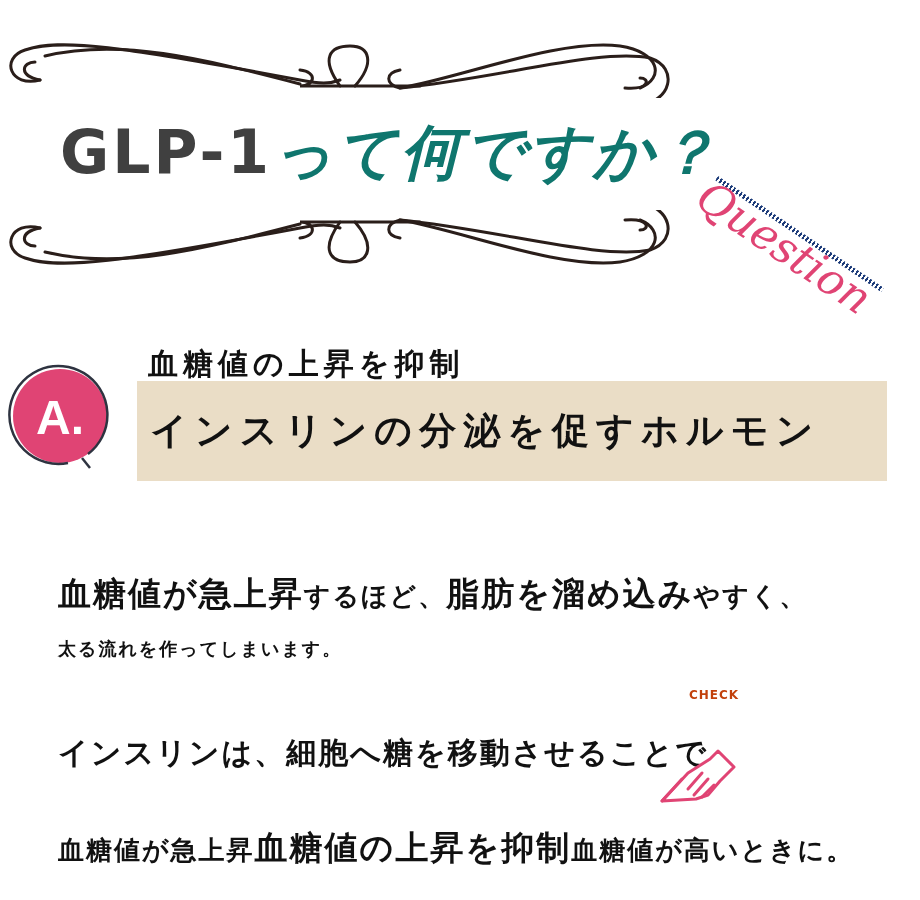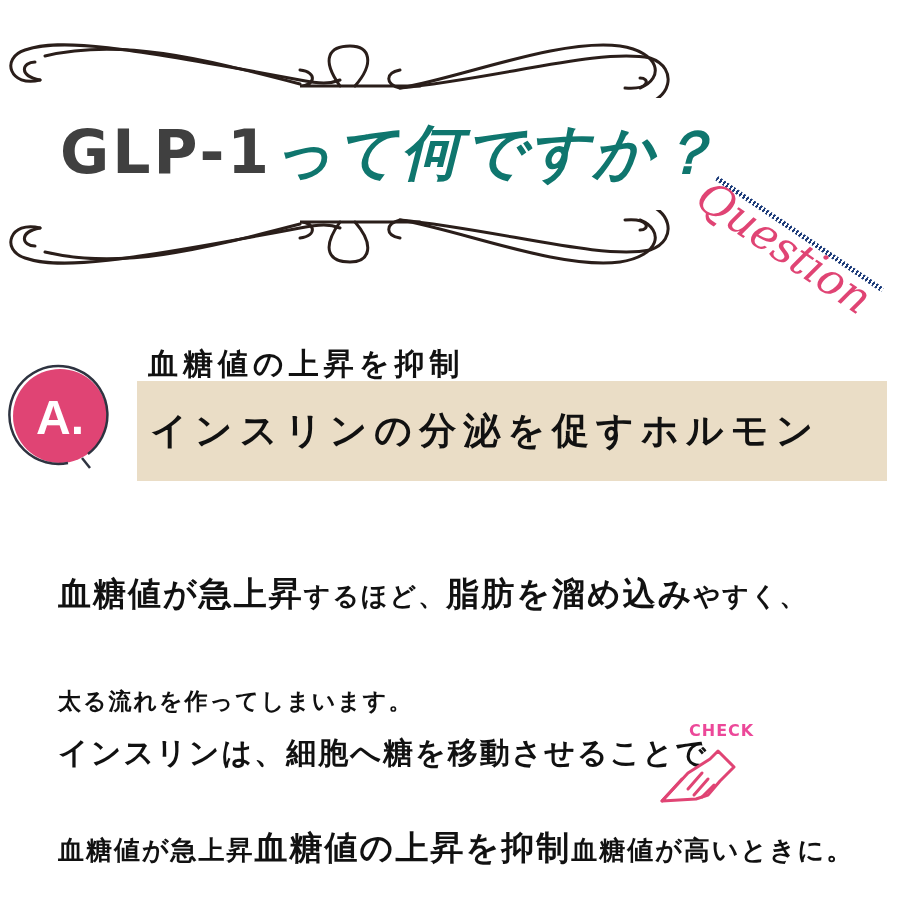--- a/index.html
+++ b/index.html
@@ -32,26 +32,26 @@
 
   
   .line { position:absolute; white-space:nowrap; font-weight:bold; }
   .hl { position:relative; display:inline-block;margin-top:8px; }
   .hl::before { content:""; position:absolute; left:-20px; right:0; bottom:-8px; height:26px;
                 background:#7fd7cf; z-index:-1; }
   .hl-flush::before { left:0; }
   .big { font-size:33px; letter-spacing:2px; }
   .mid { font-size:26px; letter-spacing:2px; }
   .line1 { left:58px; top:564px; }
-  .line2 { left:58px; top:686px; font-size:23px; letter-spacing:2px; }
+  .line2 { left:58px; top:637px; font-size:18px; letter-spacing:2px; }
   .line3 { left:58px; top:733px; font-size:30px; letter-spacing:2px; }
   .line4 { left:58px; top:818px; }
   .z { position:relative; z-index:1; }
 
-  .check-label { position:absolute; left:689px; top:721px; color:#ec4899; font-size:16px;
+  .check-label { position:absolute; left:689px; top:688px; color:#c2410c; font-size:12px;
                  font-weight:bold; letter-spacing:1px; }
   .check-hand { position:absolute; left:658px; top:745px; width:82px; height:60px; }
 </style>
 </head>
 <body>
 
 <svg class="ornament ornament-top" viewBox="0 0 760 80">
   <g fill="none" stroke="#2a1e1a" stroke-width="3" stroke-linecap="round">
     <path d="M40 62 C10 70 0 40 25 32 C60 20 120 28 300 62 C320 66 330 66 340 62"></path>
     <path d="M40 62 C18 58 22 44 35 44"></path>

